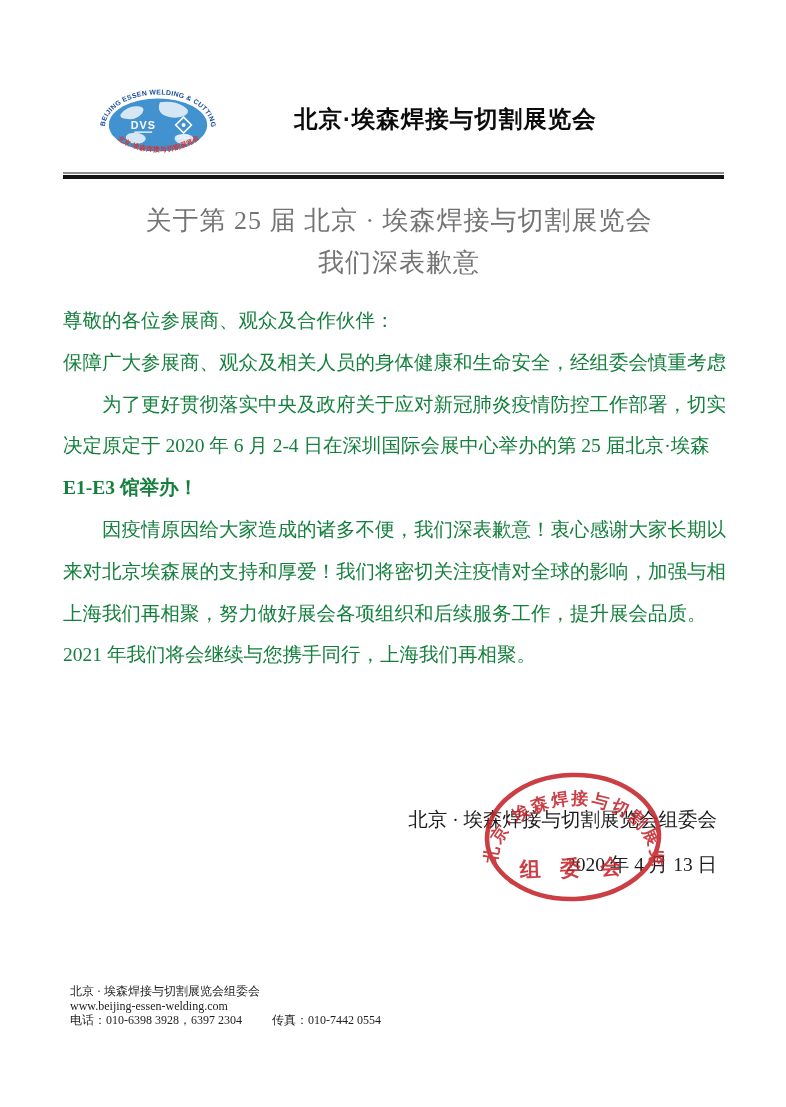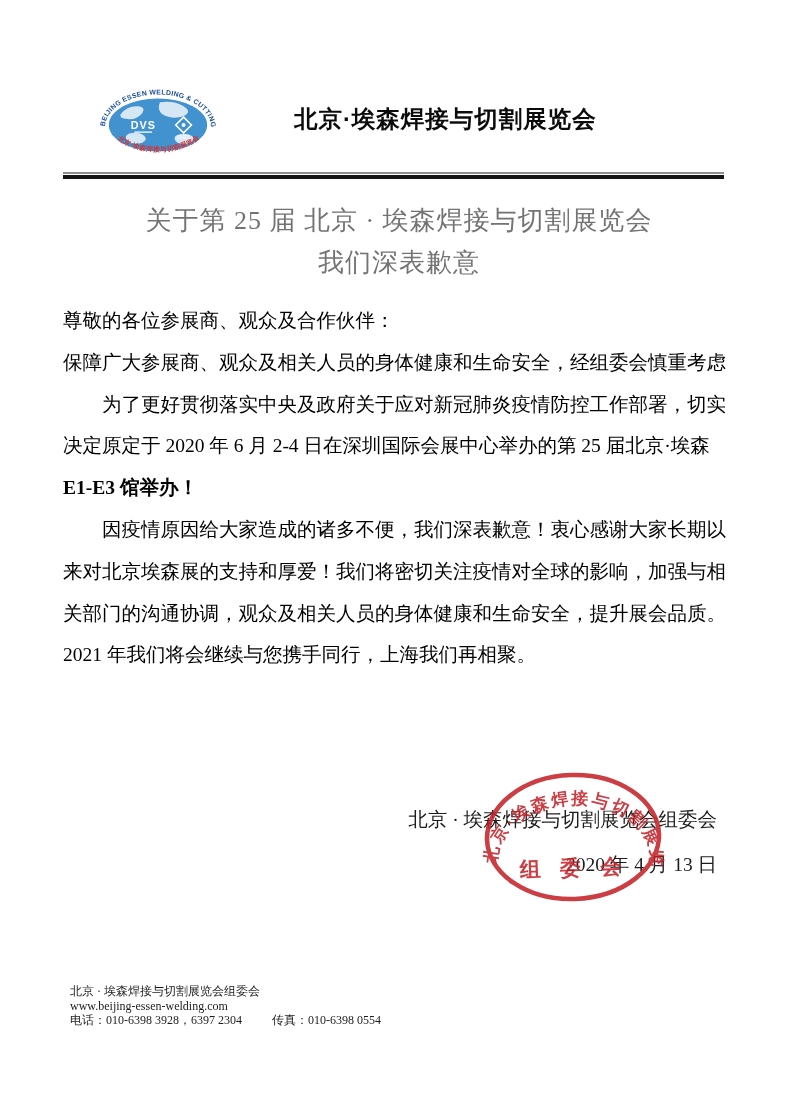--- a/index.html
+++ b/index.html
@@ -27,21 +27,21 @@
   
   .doc-title{
     position:absolute;left:0;width:786px;text-align:center;
     font-size:26px;color:#737373;white-space:nowrap;letter-spacing:1px;margin-left:6px;
   }
   .doc-title.l1{top:203px;}
   .doc-title.l2{top:245px;}
   
   .body-lines{
     position:absolute;left:63px;top:300px;width:664px;
-    font-size:19.5px;line-height:41.8px;color:#000000;
+    font-size:19.5px;line-height:41.8px;color:#15803d;
   }
   .bline{white-space:nowrap;}
   .bline.ind{padding-left:39px;}
   .bline .b{font-weight:bold;}
   
   .sig-org,.sig-date{
     position:absolute;right:69px;font-size:19.5px;color:#1c1c1c;white-space:nowrap;
   }
   .sig-org{top:806px;}
   .sig-date{top:851px;}
@@ -112,21 +112,21 @@
   <div class="doc-title l2">我们深表歉意</div>
 
   <div class="body-lines">
       <div class="bline"><span>尊敬的各位参展商、观众及合作伙伴：</span></div>
       <div class="bline"><span>保障广大参展商、观众及相关人员的身体健康和生命安全，经组委会慎重考虑</span></div>
       <div class="bline ind"><span>为了更好贯彻落实中央及政府关于应对新冠肺炎疫情防控工作部署，切实</span></div>
       <div class="bline"><span>决定原定于 2020 年 6 月 2-4 日在深圳国际会展中心举办的第 25 届北京·埃森</span></div>
       <div class="bline"><span class="b">E1-E3 馆举办！</span></div>
       <div class="bline ind"><span>因疫情原因给大家造成的诸多不便，我们深表歉意！衷心感谢大家长期以</span></div>
       <div class="bline"><span>来对北京埃森展的支持和厚爱！我们将密切关注疫情对全球的影响，加强与相</span></div>
-      <div class="bline"><span>关部门的沟通协调，观众及相关人员的身体健康和生命安全，提升展会品质。</span></div>
+      <div class="bline"><span>上海我们再相聚，努力做好展会各项组织和后续服务工作，提升展会品质。</span></div>
       <div class="bline"><span>2021 年我们将会继续与您携手同行，上海我们再相聚。</span></div>
     </div>
 
   <div class="sig-org">北京 · 埃森焊接与切割展览会组委会</div>
   <div class="sig-date">2020 年 4 月 13 日</div>
 
   <svg class="stamp" viewBox="0 0 182 138">
     <defs>
       <path id="stamp-arc" d="M 15,100 A 77,55 0 1 1 167,100" fill="none"></path>
     </defs>
@@ -134,17 +134,17 @@
     <text class="stamp-arc-text" fill="#c4242b">
       <textPath href="#stamp-arc" startOffset="3%">北京·埃森焊接与切割展览会</textPath>
     </text>
     <text class="stamp-center-text" x="91" y="107" fill="#c4242b">组 委 会</text>
   </svg>
 
   <div class="footer">
     <div>北京 · 埃森焊接与切割展览会组委会</div>
     <div>www.beijing-essen-welding.com</div>
     <div>
-      <span>电话：010-6398 3928，6397 2304</span><span class="fax">传真：010-6398 0554</span>
+      <span>电话：010-6398 3928，6397 2304</span><span class="fax">传真：010-7442 0554</span>
     </div>
   </div>
 
 </div>
 
 </body></html>

